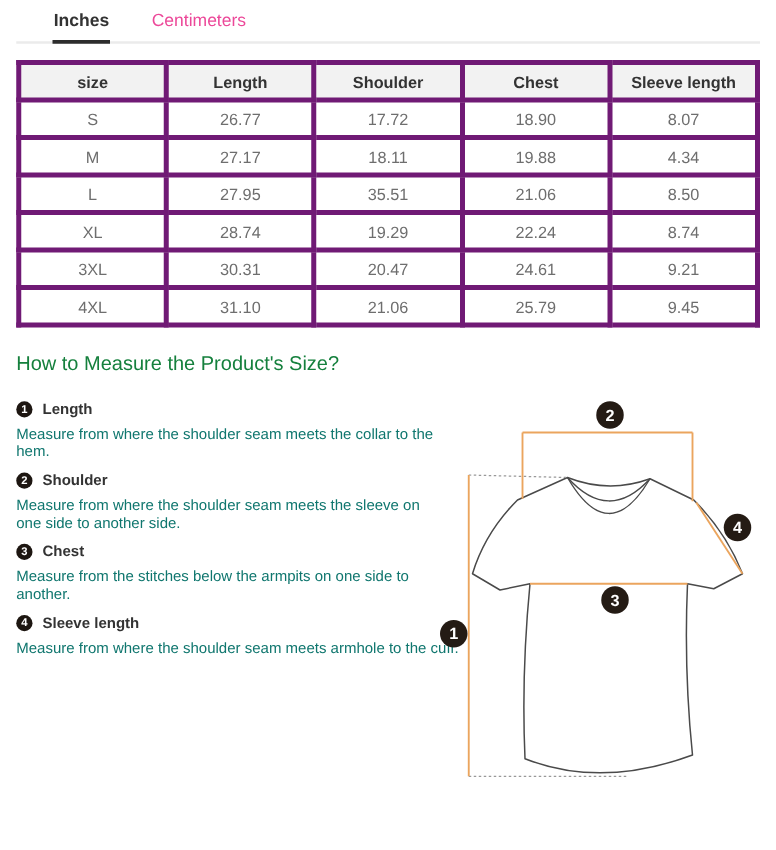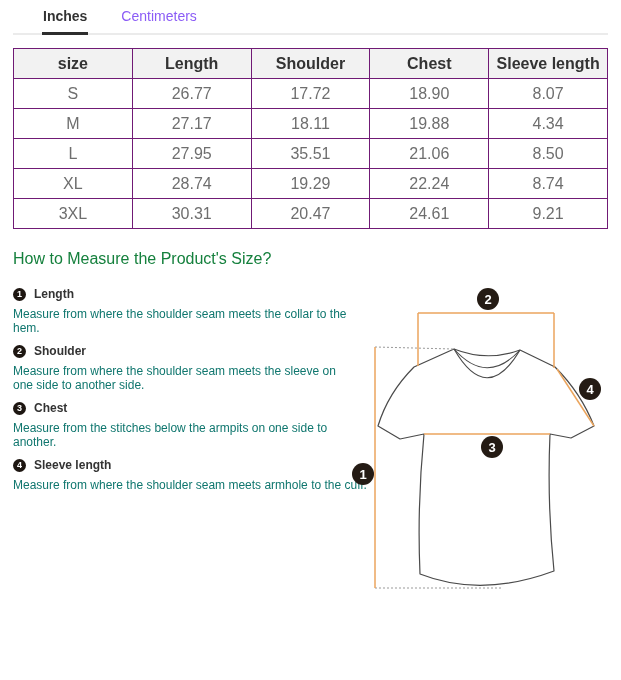--- a/index.html
+++ b/index.html
@@ -2,27 +2,27 @@
 <html><head>
 <meta charset="utf-8">
 <style>
   * { box-sizing: border-box; margin: 0; padding: 0; }
   html,body { width: 621px; height: 680px; background: #fff; overflow: hidden; }
   body { font-family: "Liberation Sans", sans-serif; color: #333; }
   .page { padding: 6px 13px 0 13px; }
 
   
   .tabs { display: flex; gap: 32px; border-bottom: 2px solid #ebebeb; }
-  .tab { position: relative; font-size: 14px; padding: 2px 1px 9px 1px; color: #8b5cf6; cursor: pointer; }
+  .tab { position: relative; font-size: 14px; padding: 2px 1px 9px 1px; color: #ec4899; cursor: pointer; }
   .tab.active { color: #333; font-weight: bold; margin-left: 29px; }
   .tab.active .tab-underline { position: absolute; left: 0; right: 0; bottom: -2px; height: 3px; background: #2d2d2d; }
 
   
   table.size-table { width: 100%; border-collapse: collapse; margin-top: 13px; table-layout: fixed; }
-  .size-table th, .size-table td { border: 1px solid #701a75; text-align: center; font-size: 16px; }
+  .size-table th, .size-table td { border: 4px solid #701a75; text-align: center; font-size: 13px; }
   .size-table th { background: #f2f2f2; color: #333; font-weight: bold; height: 30px; }
   .size-table td { color: #6e6e6e; height: 30px; }
 
   
   h2.measure-title { font-size: 16px; font-weight: normal; color: #15803d; margin-top: 21px; }
 
   
   .content-row { position: relative; display: flex; margin-top: 13px; }
   .instructions { width: 344px; flex: none; padding-top: 6px; }
   .instruction-item .item-label { display: flex; align-items: center; gap: 8px; margin-bottom: 6px; }
@@ -90,20 +90,27 @@
         <td>22.24</td>
         <td>8.74</td>
       </tr>
       <tr>
         <td>3XL</td>
         <td>30.31</td>
         <td>20.47</td>
         <td>24.61</td>
         <td>9.21</td>
       </tr>
+      <tr>
+        <td>4XL</td>
+        <td>31.10</td>
+        <td>21.06</td>
+        <td>25.79</td>
+        <td>9.45</td>
+      </tr>
     </tbody>
   </table>
 
   <h2 class="measure-title">How to Measure the Product's Size?</h2>
 
   <div class="content-row">
     <div class="instructions">
 
       <div class="instruction-item">
         <div class="item-label">

